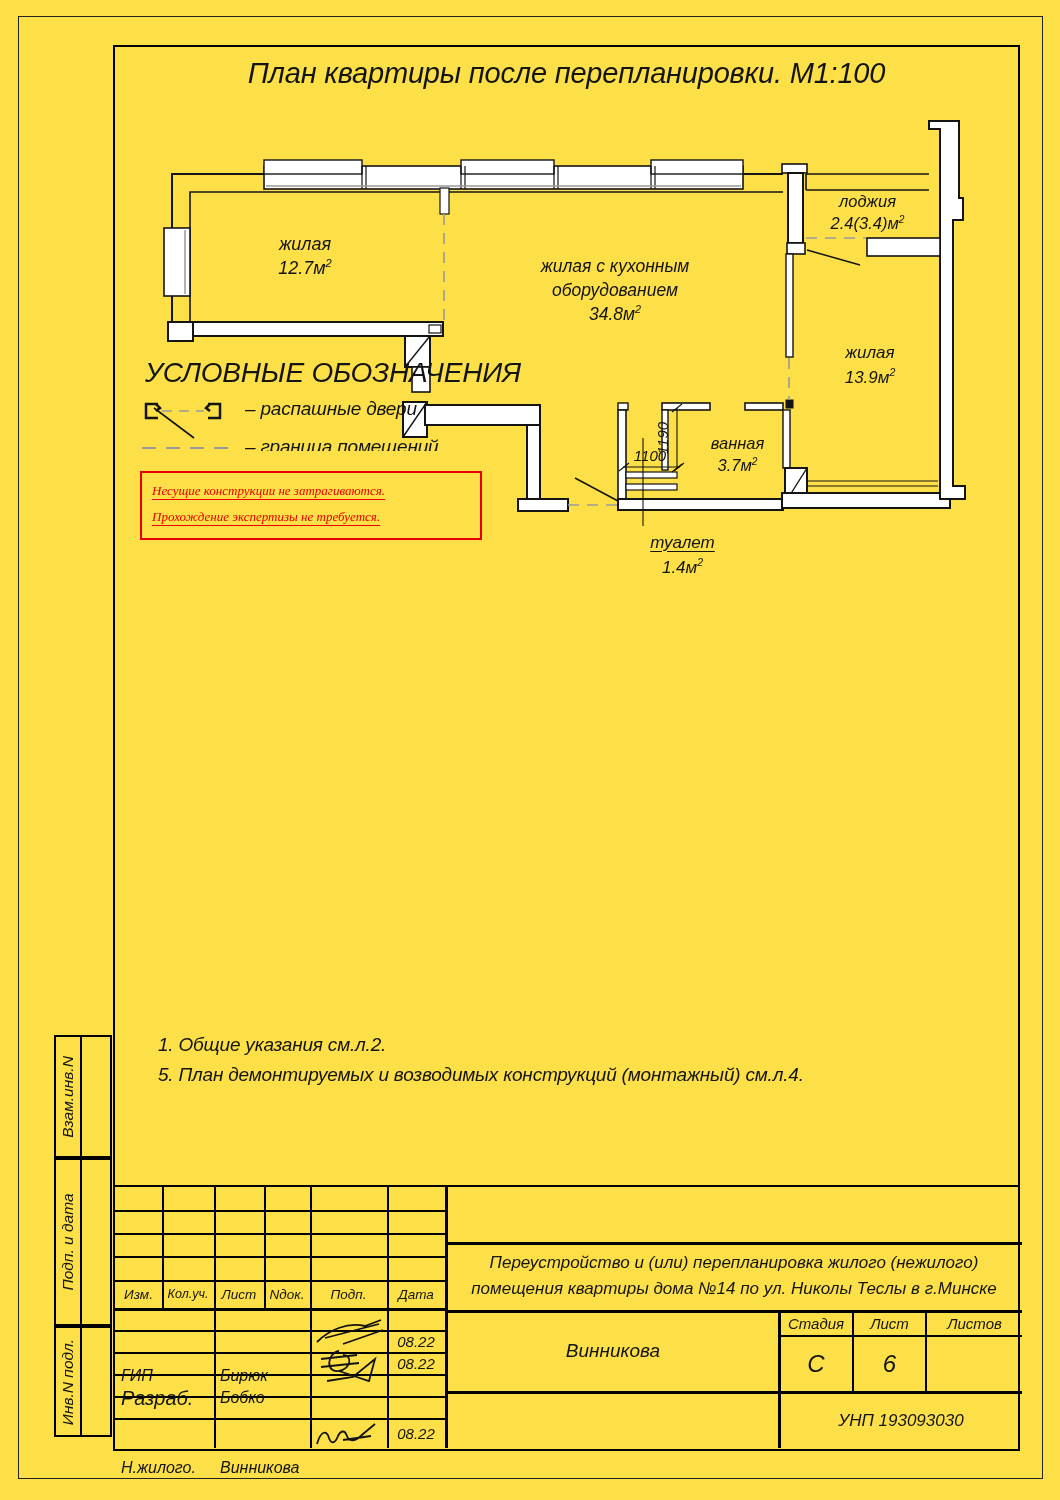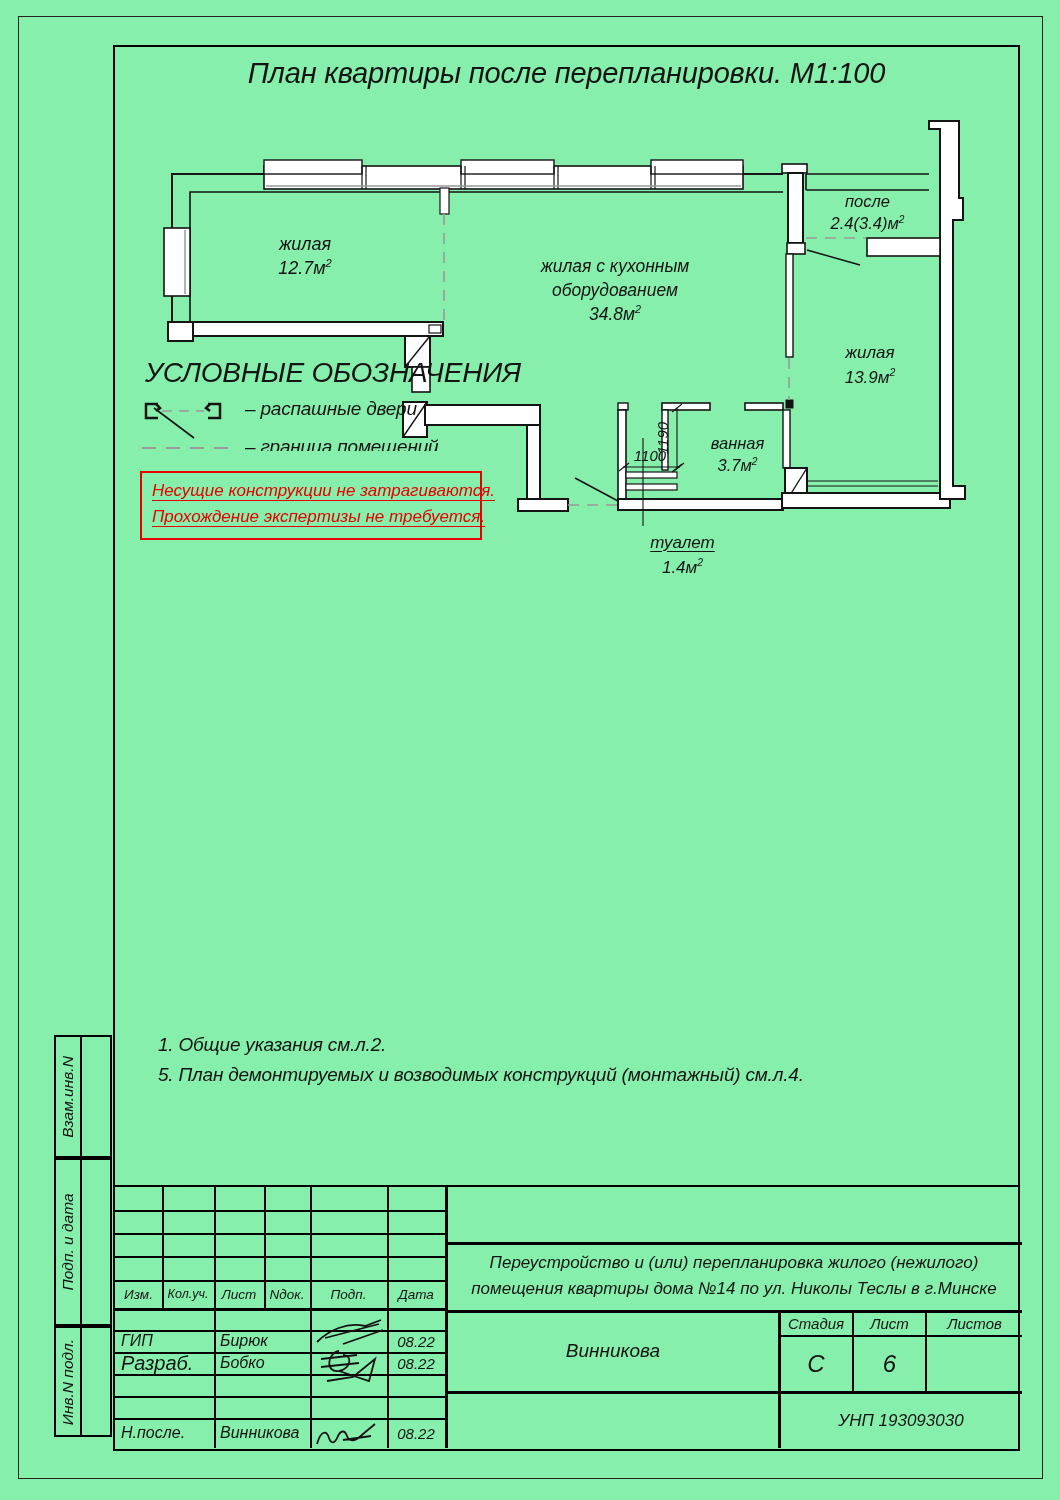--- a/index.html
+++ b/index.html
@@ -1,28 +1,28 @@
 <!DOCTYPE html>
 <html><head>
 <meta charset="utf-8">
 <style>
   html,body{margin:0;padding:0;background:#fff;}
-  .sheet{position:relative;width:1060px;height:1500px;background:#86efac;overflow:hidden;
+  .sheet{position:relative;width:1060px;height:1500px;background:#fde047;overflow:hidden;
          font-family:"Liberation Sans",sans-serif;color:#141414;}
   .abs{position:absolute;}
   .it{font-style:italic;letter-spacing:-0.2px;}
   .ln{position:absolute;background:#000;}
   .cell{position:absolute;display:flex;align-items:center;justify-content:center;
         font-style:italic;text-align:center;}
-  .cell.left{justify-content:flex-start;}
+  .cell.left{justify-content:flex-start;margin-top:35px;}
   .room-label{position:absolute;text-align:center;font-style:italic;line-height:1.35;}
   sup{font-size:0.62em;}
   .warn{position:absolute;border:2.5px solid #e80000;padding:5px 10px 8px 10px;}
-  .warn div{font-style:italic;font-size:17px;line-height:26px;white-space:nowrap;
-            text-decoration:underline;text-underline-offset:4px;}
+  .warn div{font-style:italic;font-size:13px;line-height:26px;white-space:nowrap;
+            text-decoration:underline;text-underline-offset:4px;font-family:Liberation Serif, serif;}
   .clip{overflow:hidden;}
   .vlabel{position:absolute;left:0;top:0;width:24px;height:100%;display:flex;
           align-items:center;justify-content:center;}
   .vlabel span{transform:rotate(-90deg);white-space:nowrap;font-style:italic;font-size:15.5px;}
   .sbox{position:absolute;border:2px solid #000;box-sizing:border-box;}
   .sbox .div{position:absolute;left:24px;top:0;width:2px;height:100%;background:#000;}
 </style>
 </head>
 <body>
 
@@ -119,21 +119,21 @@
   <div class="room-label" style="left:230px;top:232px;width:150px;font-size:18px;">
     <div>жилая</div>
     <div><span>12.7м</span><sup>2</sup></div>
   </div>
   <div class="room-label" style="left:515px;top:255px;width:200px;font-size:17.5px;">
     <div>жилая с кухонным</div>
     <div>оборудованием</div>
     <div><span>34.8м</span><sup>2</sup></div>
   </div>
   <div class="room-label" style="left:810px;top:190px;width:115px;font-size:16.5px;">
-    <div>после</div>
+    <div>лоджия</div>
     <div><span>2.4(3.4)м</span><sup>2</sup></div>
   </div>
   <div class="room-label" style="left:800px;top:342px;width:140px;font-size:17px;">
     <div>жилая</div>
     <div><span>13.9м</span><sup>2</sup></div>
   </div>
   <div class="room-label" style="left:690px;top:432px;width:95px;font-size:16.5px;">
     <div>ванная</div>
     <div><span>3.7м</span><sup>2</sup></div>
   </div>
@@ -220,21 +220,21 @@
     <div class="cell" style="left:149px;top:95px;width:46px;height:24px;font-size:13.5px;">Nдок.</div>
     <div class="cell" style="left:195px;top:95px;width:77px;height:24px;font-size:13.5px;">Подп.</div>
     <div class="cell" style="left:272px;top:95px;width:58px;height:24px;font-size:13.5px;">Дата</div>
 
     <div class="cell left" style="left:6px;top:143px;width:90px;height:22px;font-size:16px;">ГИП</div>
     <div class="cell left" style="left:105px;top:143px;width:88px;height:22px;font-size:16px;">Бирюк</div>
     <div class="cell" style="left:272px;top:143px;width:58px;height:22px;font-size:15px;">08.22</div>
     <div class="cell left" style="left:6px;top:165px;width:90px;height:22px;font-size:20px;">Разраб.</div>
     <div class="cell left" style="left:105px;top:165px;width:88px;height:22px;font-size:16px;">Бобко</div>
     <div class="cell" style="left:272px;top:165px;width:58px;height:22px;font-size:15px;">08.22</div>
-    <div class="cell left" style="left:6px;top:231px;width:90px;height:30px;font-size:16px;">Н.после.</div>
+    <div class="cell left" style="left:6px;top:231px;width:90px;height:30px;font-size:16px;">Н.жилого.</div>
     <div class="cell left" style="left:105px;top:231px;width:88px;height:30px;font-size:16px;">Винникова</div>
     <div class="cell" style="left:272px;top:231px;width:58px;height:30px;font-size:15px;">08.22</div>
 
     <svg class="abs" style="left:198px;top:125px;" width="72" height="38" viewBox="0 0 72 38">
       <path d="M4,30 C16,18 34,10 52,14 L68,8 M12,26 L66,12 M30,32 L70,18" stroke="#141414" stroke-width="1.8" fill="none"></path>
     </svg>
     <svg class="abs" style="left:198px;top:160px;" width="76" height="46" viewBox="0 0 76 46">
       <path d="M8,12 L44,8 M8,20 L46,16 M26,4 C14,6 12,26 26,24 C38,22 40,8 30,8 M26,24 L56,34 L62,12 L40,30 L14,34" stroke="#141414" stroke-width="1.8" fill="none"></path>
     </svg>
     <svg class="abs" style="left:198px;top:233px;" width="72" height="30" viewBox="0 0 72 30">

